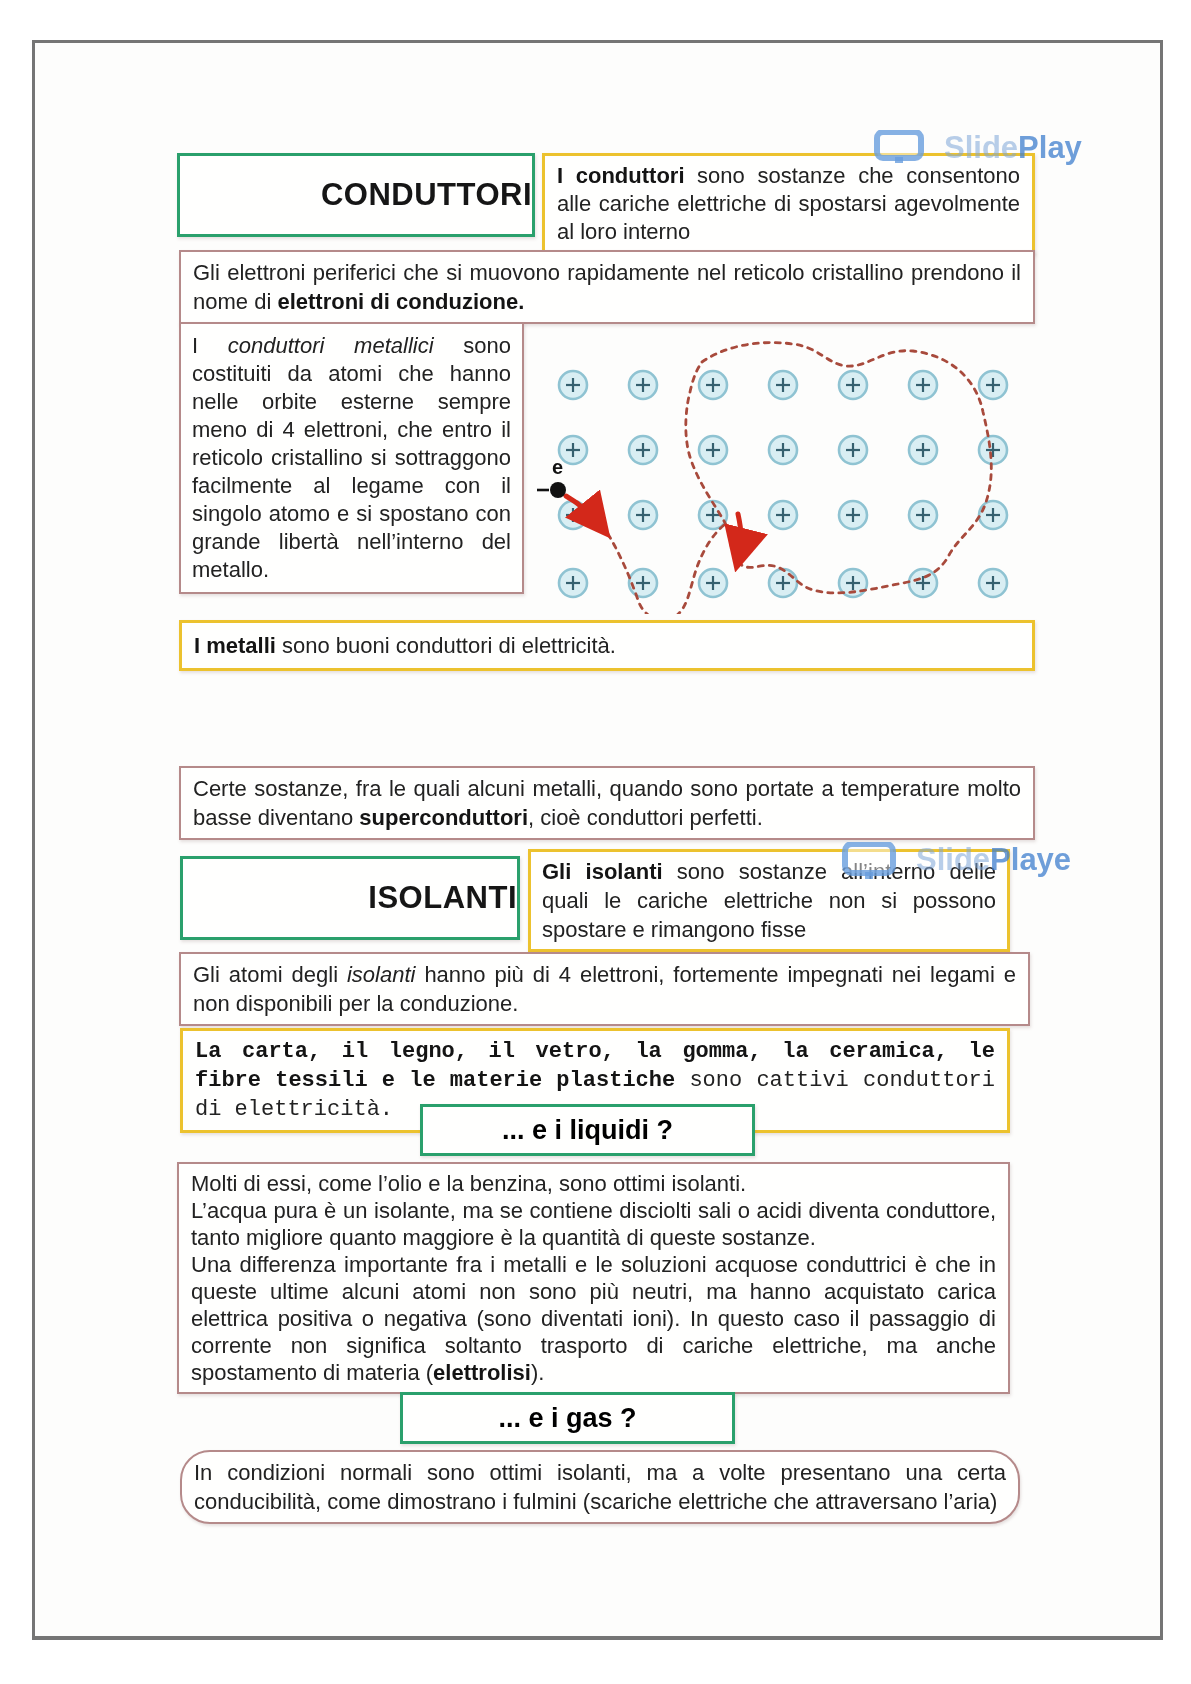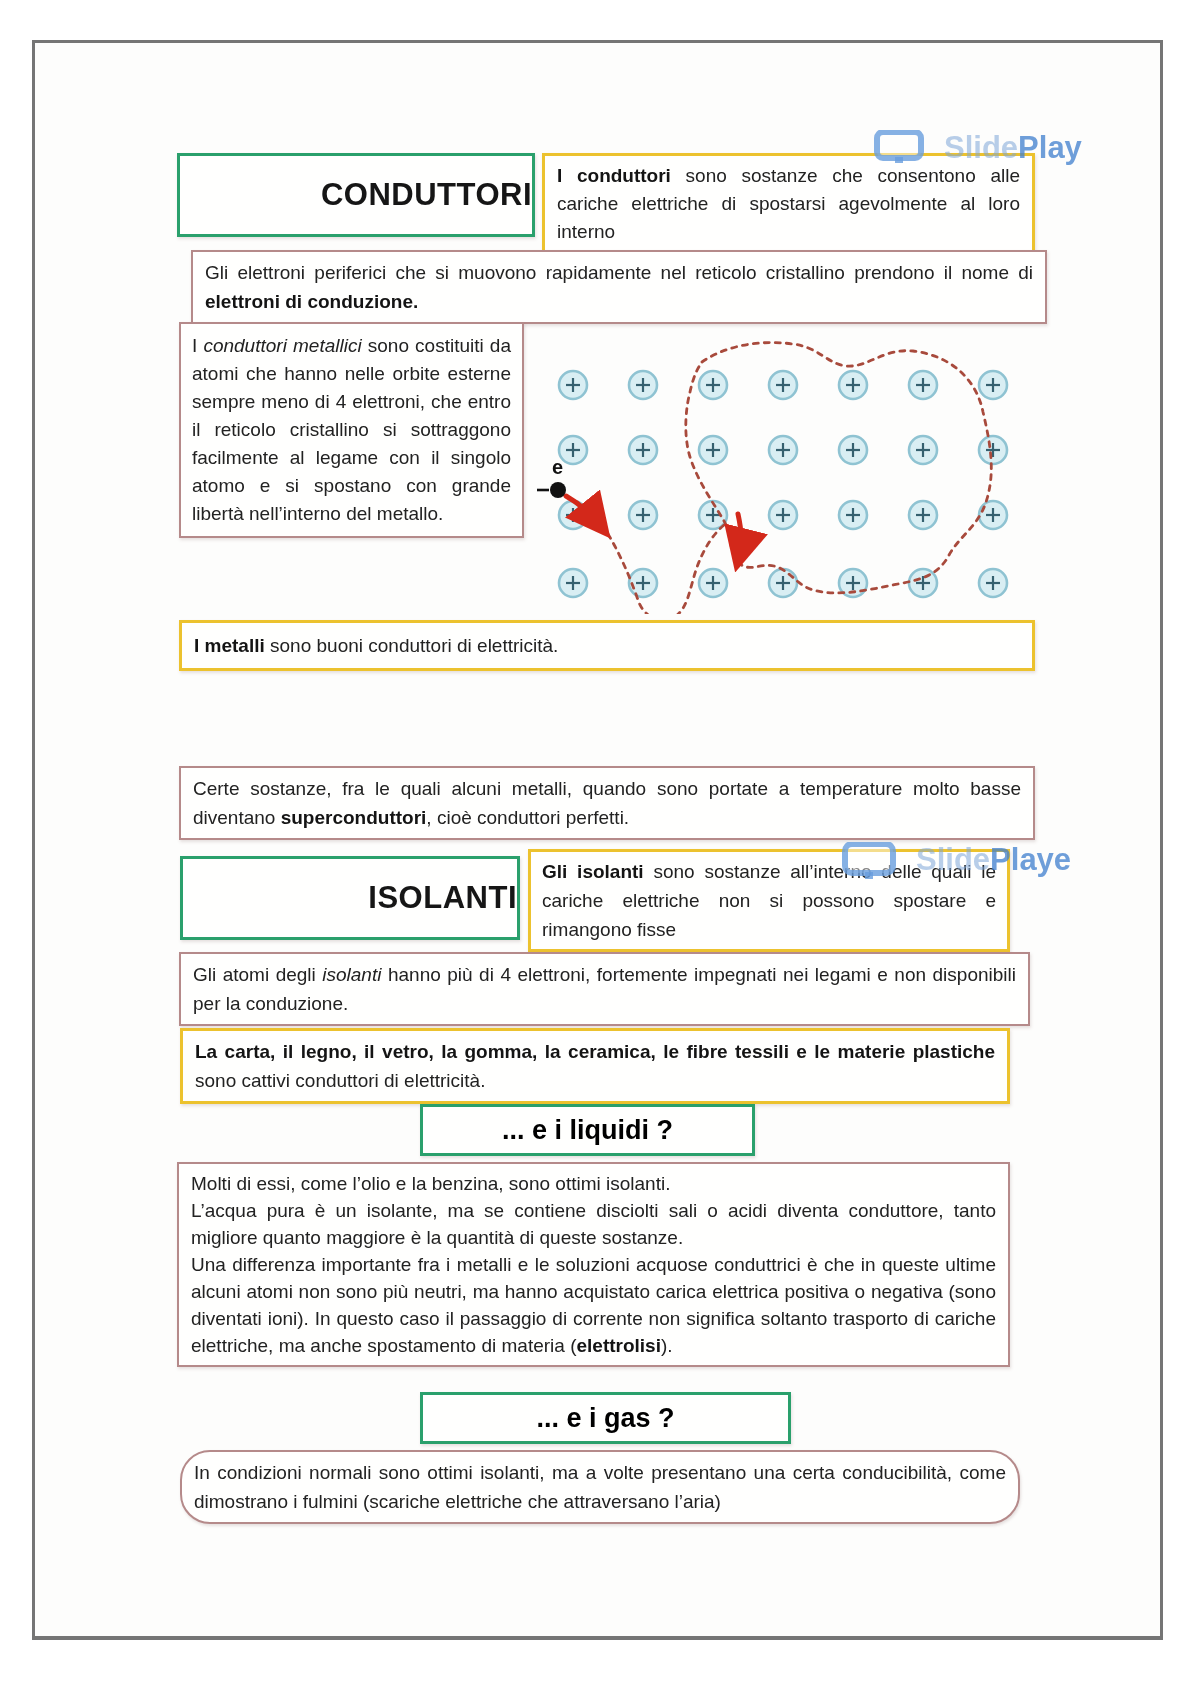--- a/index.html
+++ b/index.html
@@ -5,21 +5,21 @@
   html,body{margin:0;padding:0;background:#ffffff;}
   body{width:1191px;height:1684px;position:relative;font-family:"Liberation Sans",sans-serif;color:#222;}
   .stage{position:absolute;left:0;top:0;width:1191px;height:1684px;background:#ffffff;overflow:hidden;}
   .page-frame{position:absolute;left:32px;top:40px;width:1131px;height:1600px;border:3px solid #757575;border-bottom-width:4px;background:#fdfdfc;box-sizing:border-box;}
   .box{position:absolute;background:#fffffe;box-sizing:border-box;box-shadow:1px 2px 3px rgba(120,90,90,0.18);}
   .green{border:3px solid #2aa06c;}
   .yellow{border:3px solid #ecc22e;}
   .red{border:2px solid #b58a8a;}
   .title-box{display:flex;align-items:center;justify-content:flex-end;font-weight:bold;font-size:31px;color:#161616;letter-spacing:.5px;}
   .subtitle-box{display:flex;align-items:center;justify-content:center;font-weight:bold;font-size:27px;color:#000000;}
-  .body-box{font-size:19px;line-height:29px;padding:6px 12px;text-align:justify;color:#222;}
+  .body-box{font-size:22px;line-height:29px;padding:6px 12px;text-align:justify;color:#222;}
   .body-box p{margin:0;}
   .tight{line-height:27px;}
   b{font-weight:bold;color:#141414;}
   
   .wm{position:absolute;display:flex;align-items:flex-start;gap:20px;z-index:9;pointer-events:none;}
   .wm-text{font-size:31px;font-weight:bold;white-space:nowrap;}
   .wm-p1{color:rgba(125,165,215,0.55);}
   .wm-p2{color:rgba(62,125,205,0.75);}
   svg text{font-family:"Liberation Sans",sans-serif;}
 </style>
@@ -31,21 +31,21 @@
   <div class="page-frame"></div>
 
   <div class="box green title-box" style="left:177px;top:153px;width:358px;height:84px;">
     <span>CONDUTTORI</span>
   </div>
 
   <div class="box yellow body-box" style="left:542px;top:153px;width:493px;min-height:84px;line-height:28px;">
     <p><b>I conduttori</b><span> sono sostanze che consentono alle cariche elettriche di spostarsi agevolmente al loro interno</span></p>
   </div>
 
-  <div class="box red body-box" style="left:179px;top:250px;width:856px;margin-left:12px;">
+  <div class="box red body-box" style="left:179px;top:250px;width:856px;">
     <p><span>Gli elettroni periferici che si muovono rapidamente nel reticolo cristallino prendono il nome di </span><b>elettroni di conduzione.</b></p>
   </div>
 
   <div class="box red body-box" style="left:179px;top:322px;width:345px;line-height:28px;padding:8px 11px;">
     <p><span>I </span><i>conduttori metallici</i><span> sono costituiti da atomi che hanno nelle orbite esterne sempre meno di 4 elettroni, che entro il reticolo cristallino si sottraggono facilmente al legame con il singolo atomo e si spostano con grande libertà nell’interno del metallo.</span></p>
   </div>
 
   <svg style="position:absolute;left:528px;top:322px;" width="507" height="292" viewBox="0 0 507 292">
     <defs>
       <g id="atom">
@@ -119,35 +119,35 @@
   </div>
 
   <div class="box yellow body-box" style="left:528px;top:849px;width:482px;line-height:29px;padding:5px 11px;">
     <p><b>Gli isolanti</b><span> sono sostanze all’interno delle quali le cariche elettriche non si possono spostare e rimangono fisse</span></p>
   </div>
 
   <div class="box red body-box" style="left:179px;top:952px;width:851px;">
     <p><span>Gli atomi degli </span><i>isolanti</i><span> hanno più di 4 elettroni, fortemente impegnati nei legami e non disponibili per la conduzione.</span></p>
   </div>
 
-  <div class="box yellow body-box" style="left:180px;top:1028px;width:830px;">
+  <div class="box yellow body-box" style="left:180px;top:1028px;width:830px;font-family:Liberation Mono, monospace;">
     <p><b>La carta, il legno, il vetro, la gomma, la ceramica, le fibre tessili e le materie plastiche</b><span> sono cattivi conduttori di elettricità.</span></p>
   </div>
 
   <div class="box green subtitle-box" style="left:420px;top:1104px;width:335px;height:52px;">
     <span>... e i liquidi ?</span>
   </div>
 
   <div class="box red body-box tight" style="left:177px;top:1162px;width:833px;">
     <p><span>Molti di essi, come l’olio e la benzina, sono ottimi isolanti.</span></p>
     <p><span>L’acqua pura è un isolante, ma se contiene disciolti sali o acidi diventa conduttore, tanto migliore quanto maggiore  è la quantità di queste sostanze.</span></p>
     <p><span>Una differenza importante fra i metalli e le soluzioni acquose conduttrici è che in queste ultime alcuni atomi non sono più neutri, ma hanno acquistato carica elettrica positiva o negativa (sono diventati ioni). In questo caso il passaggio di corrente non significa soltanto trasporto di cariche elettriche, ma anche spostamento di materia (</span><b>elettrolisi</b><span>).</span></p>
   </div>
 
-  <div class="box green subtitle-box" style="left:420px;top:1392px;width:371px;height:52px;">
+  <div class="box green subtitle-box" style="left:400px;top:1392px;width:335px;height:52px;">
     <span>... e i gas ?</span>
   </div>
 
   <div class="box red body-box" style="left:180px;top:1450px;width:840px;border-radius:30px;">
     <p><span>In condizioni normali sono ottimi isolanti, ma a volte presentano una certa conducibilità, come dimostrano i fulmini (scariche elettriche che attraversano l’aria)</span></p>
   </div>
 
   <div class="wm" style="left:874px;top:130px;">
     <svg width="50" height="34" viewBox="0 0 50 34">
       <rect x="3" y="2" width="44" height="26" rx="6" fill="rgba(255,255,255,0.45)" stroke="rgba(104,158,221,0.8)" stroke-width="6"></rect>

